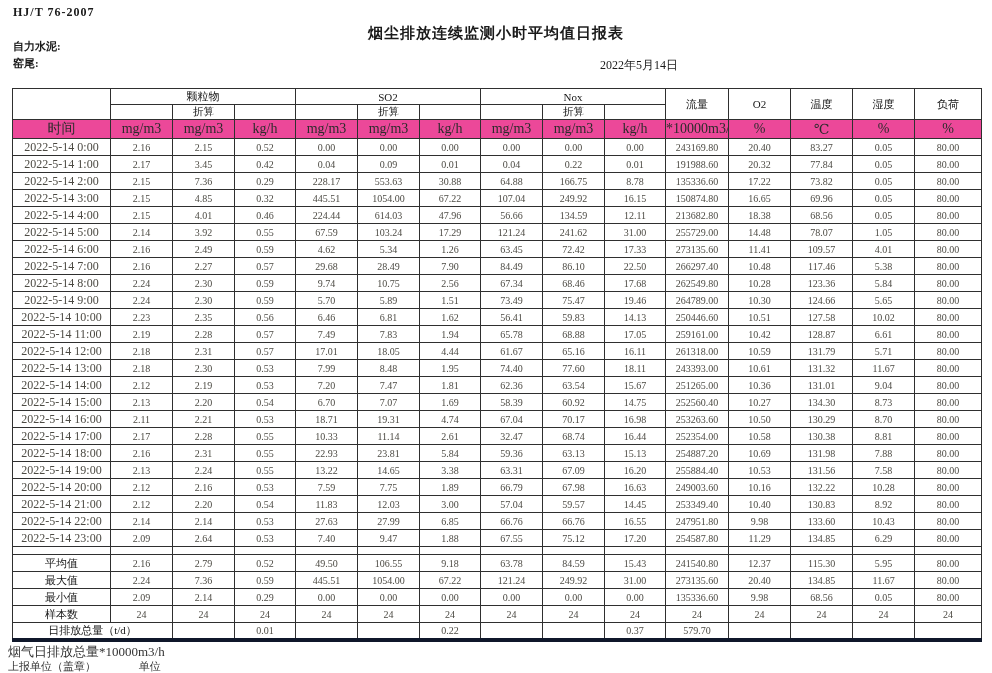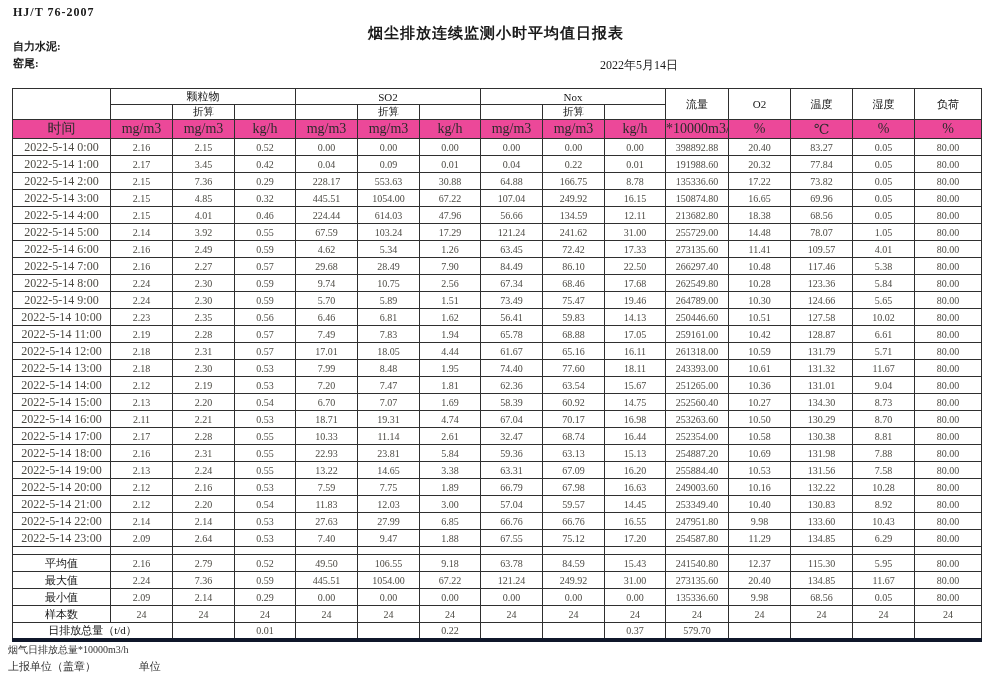--- a/index.html
+++ b/index.html
@@ -26,21 +26,21 @@
   }
   tr.h1 td { height:16px; font-size:11px; color:#161616; }
   tr.h2 td { height:15px; font-size:10.5px; color:#161616; }
   tr.units td { height:18px; background:#ec4899; font-size:14px; color:#2c2c2c; }
   tr.gap td { height:8px; }
   td.time-cell { font-size:12px; }
   td.sum-label { font-size:11px; color:#161616; }
   td.dt-label { text-align:left; padding-left:3px; font-size:11px; color:#161616; }
   tr.total-row td { border-bottom:4px solid #0f172a; }
 
-  .footer-line1 { position:absolute; top:643px; left:8px; font-size:10px; color:#333;text-align:right; }
+  .footer-line1 { position:absolute; top:643px; left:8px; font-size:13px; color:#333;text-align:right; }
   .footer-line2 { position:absolute; top:659px; left:8px; font-size:11px; color:#333; }
   .footer-line2 .unit-part { margin-left:40px; }
 </style>
 </head>
 <body>
 
 <div class="std-no">HJ/T 76-2007</div>
 <div class="report-title">烟尘排放连续监测小时平均值日报表</div>
 <div class="site-label">自力水泥:</div>
 <div class="kiln-label">窑尾:</div>
@@ -110,21 +110,21 @@
         <td class="time-cell">2022-5-14 0:00</td>
         <td>2.16</td>
         <td>2.15</td>
         <td>0.52</td>
         <td>0.00</td>
         <td>0.00</td>
         <td>0.00</td>
         <td>0.00</td>
         <td>0.00</td>
         <td>0.00</td>
-        <td>398892.88</td>
+        <td>243169.80</td>
         <td>20.40</td>
         <td>83.27</td>
         <td>0.05</td>
         <td>80.00</td>
       </tr>
       <tr>
         <td class="time-cell">2022-5-14 1:00</td>
         <td>2.17</td>
         <td>3.45</td>
         <td>0.42</td>

